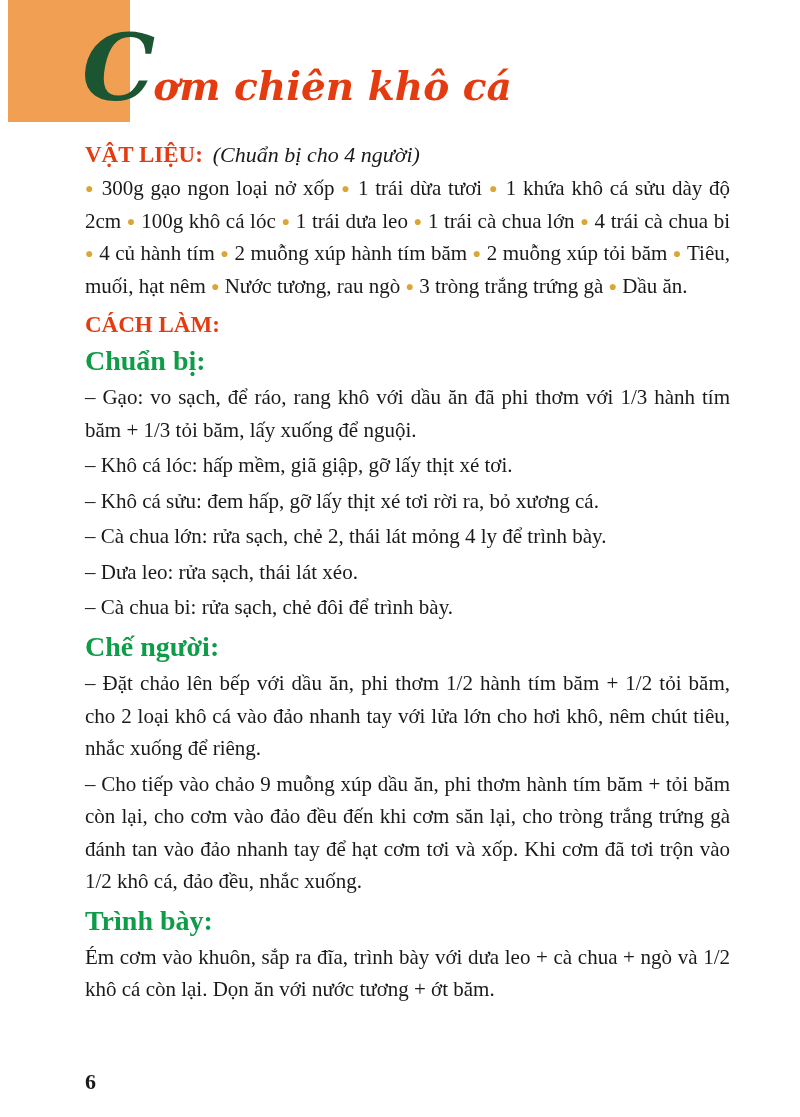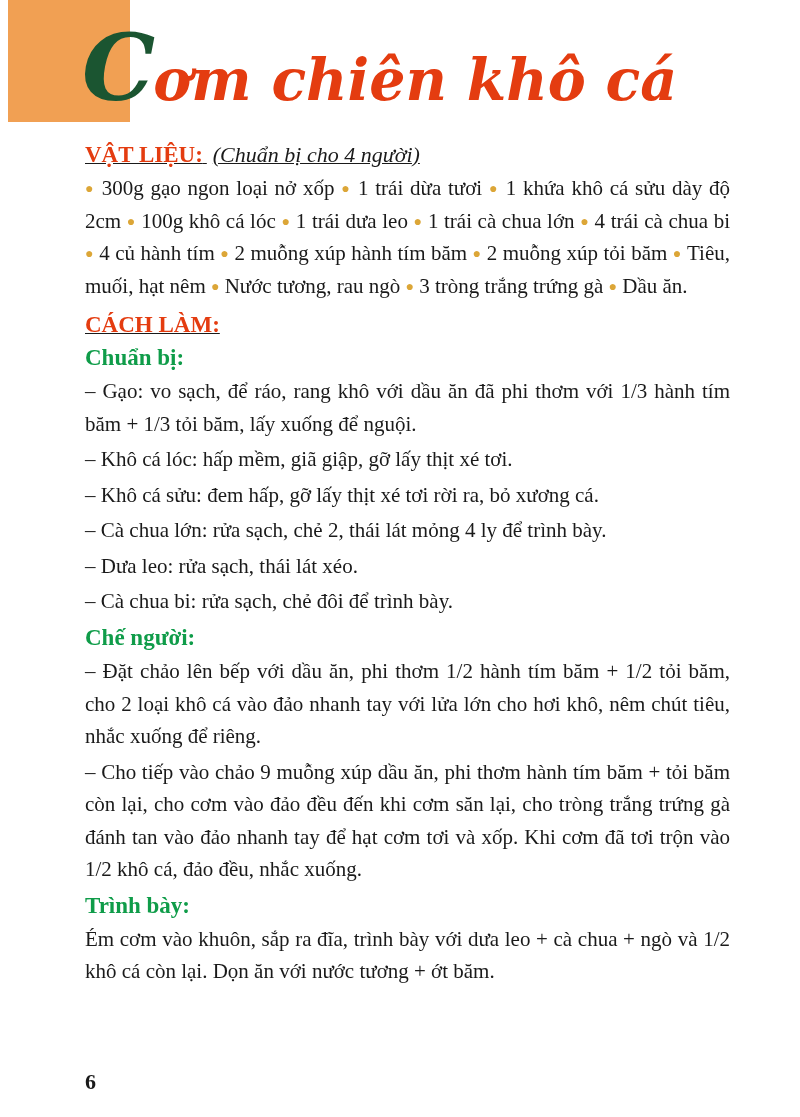--- a/index.html
+++ b/index.html
@@ -32,46 +32,46 @@
     font-style: italic;
     font-family: "DejaVu Serif", serif;
   }
   .drop-cap {
     font-size: 92px;
     line-height: 1;
     color: var(--title-green, #1B5531);
     letter-spacing: -4px;
   }
   .title-rest {
-    font-size: 57px;
+    font-size: 39px;
     color: var(--title-red, #E43C10);
     margin-left: 2px;
   }
   .content {
     position: absolute;
     left: 85px;
     top: 142px;
     width: 645px;
   }
-  .heading-line { margin: 10px 0 4px; text-decoration: underline; }
+  .heading-line { margin: 10px 0 4px; }
   .content > .heading-line:first-child { margin-top: 0; }
   .red-heading {
     color: var(--heading-red, #E43C10);
     font-weight: bold;
     font-size: 23px;
   }
   .heading-note {
     font-style: italic;
     font-size: 22px;
     margin-left: 6px;
   }
   .green-heading {
     color: var(--heading-green, #0F9C49);
     font-weight: bold;
-    font-size: 23px;
+    font-size: 28px;
     margin: 7px 0 4px;
   }
   .body-text {
     font-size: 21px;
     line-height: 1.55;
     text-align: justify;
     margin: 0 0 3px;
   }
   .bullet {
     color: var(--bullet, #DCA637);

